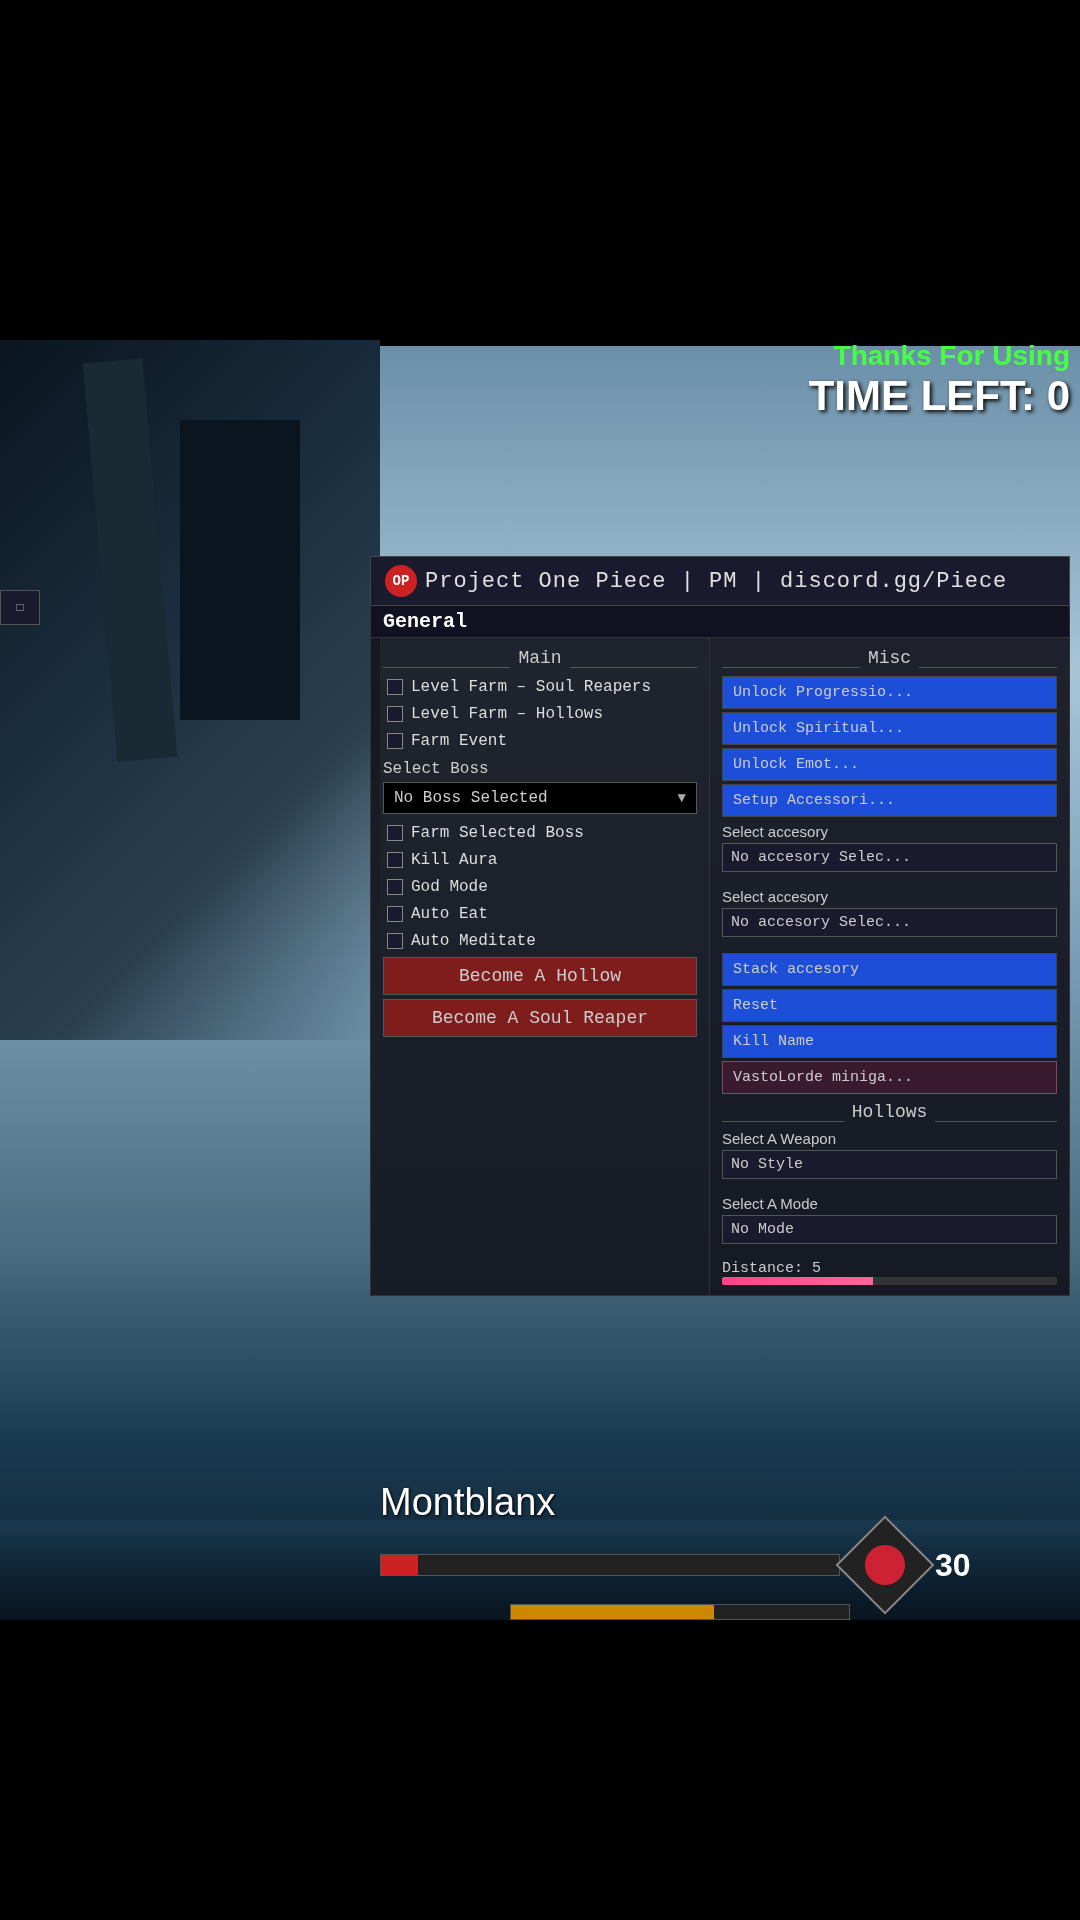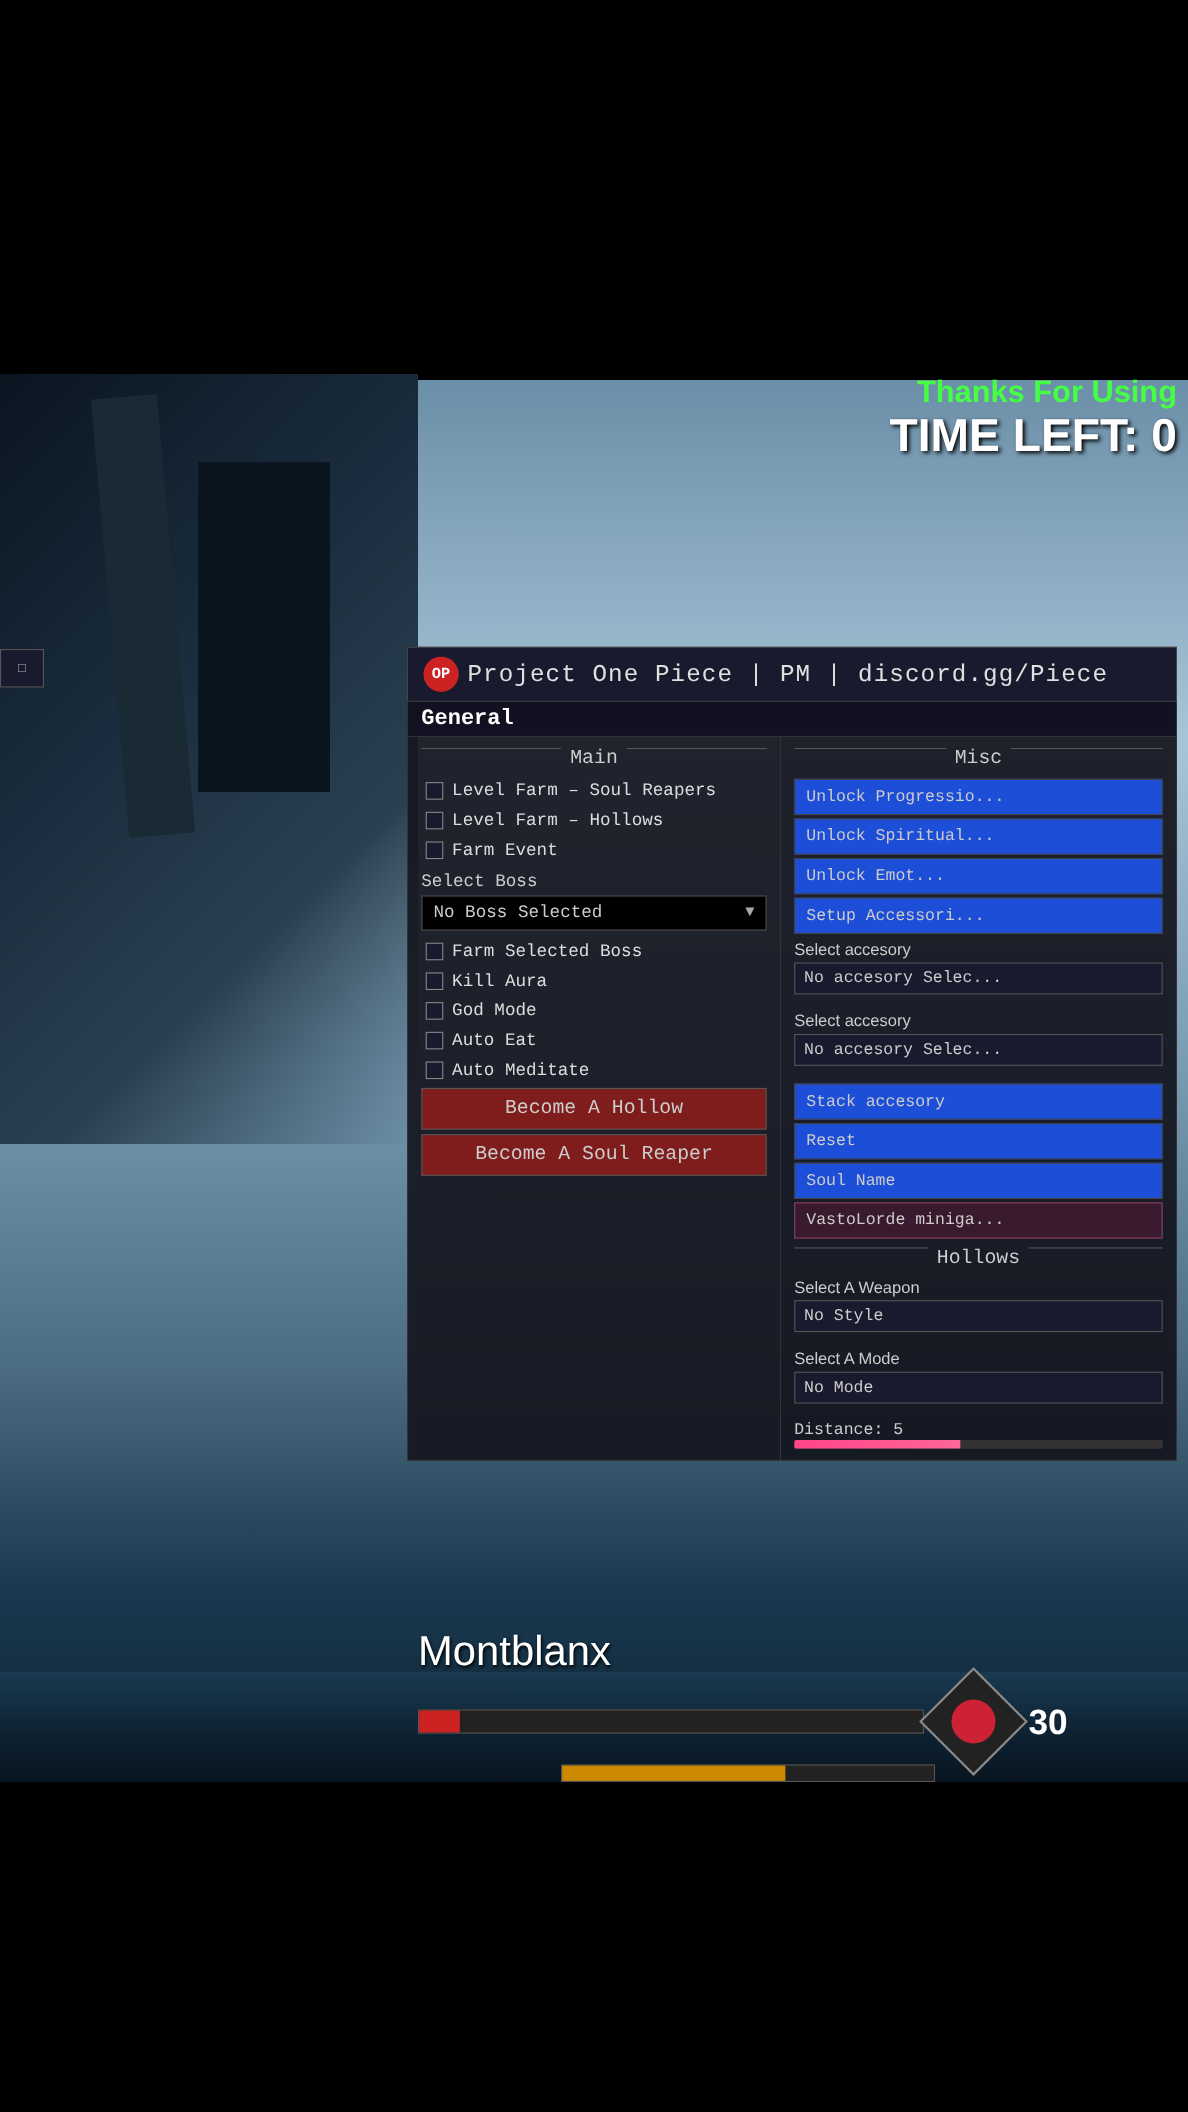--- a/index.html
+++ b/index.html
@@ -52,21 +52,21 @@
       color: #fff;
       font-size: 42px;
       font-weight: 900;
       font-family: Arial, sans-serif;
       text-shadow: 2px 2px 4px #000;
     }
 
     
     .ui-panel {
       position: absolute;
-      top: 588px;
+      top: 556px;
       left: 370px;
       width: 700px;
       z-index: 10;
     }
 
     
     .panel-header {
       background: #1a1a2e;
       border: 1px solid #444;
       padding: 8px 14px;
@@ -121,21 +121,21 @@
     .left-col {
       width: 340px;
       background: rgba(20, 22, 30, 0.92);
       border: 1px solid #333;
       border-top: none;
       padding: 10px 12px;
     }
 
     .section-header {
       display: flex;
-      align-items: flex-start;
+      align-items: flex-end;
       gap: 8px;
       margin-bottom: 8px;
     }
 
     .section-line {
       flex: 1;
       height: 1px;
       background: #555;
     }
 
@@ -545,21 +545,21 @@
         <span>No accesory Selec...</span>
       </div>
 
       <div class="small-label">Select accesory</div>
       <div class="small-dropdown">
         <span>No accesory Selec...</span>
       </div>
 
       <div class="misc-button">Stack accesory</div>
       <div class="misc-button">Reset</div>
-      <div class="misc-button">Soul Name</div>
+      <div class="misc-button">Kill Name</div>
       <div class="misc-button pink-bg">VastoLorde miniga...</div>
 
       <div class="settings-section">
         <div class="section-header">
           <div class="section-line"></div>
           <span class="section-title">Hollows</span>
           <div class="section-line"></div>
         </div>
 
         <div class="small-label">Select A Weapon</div>

